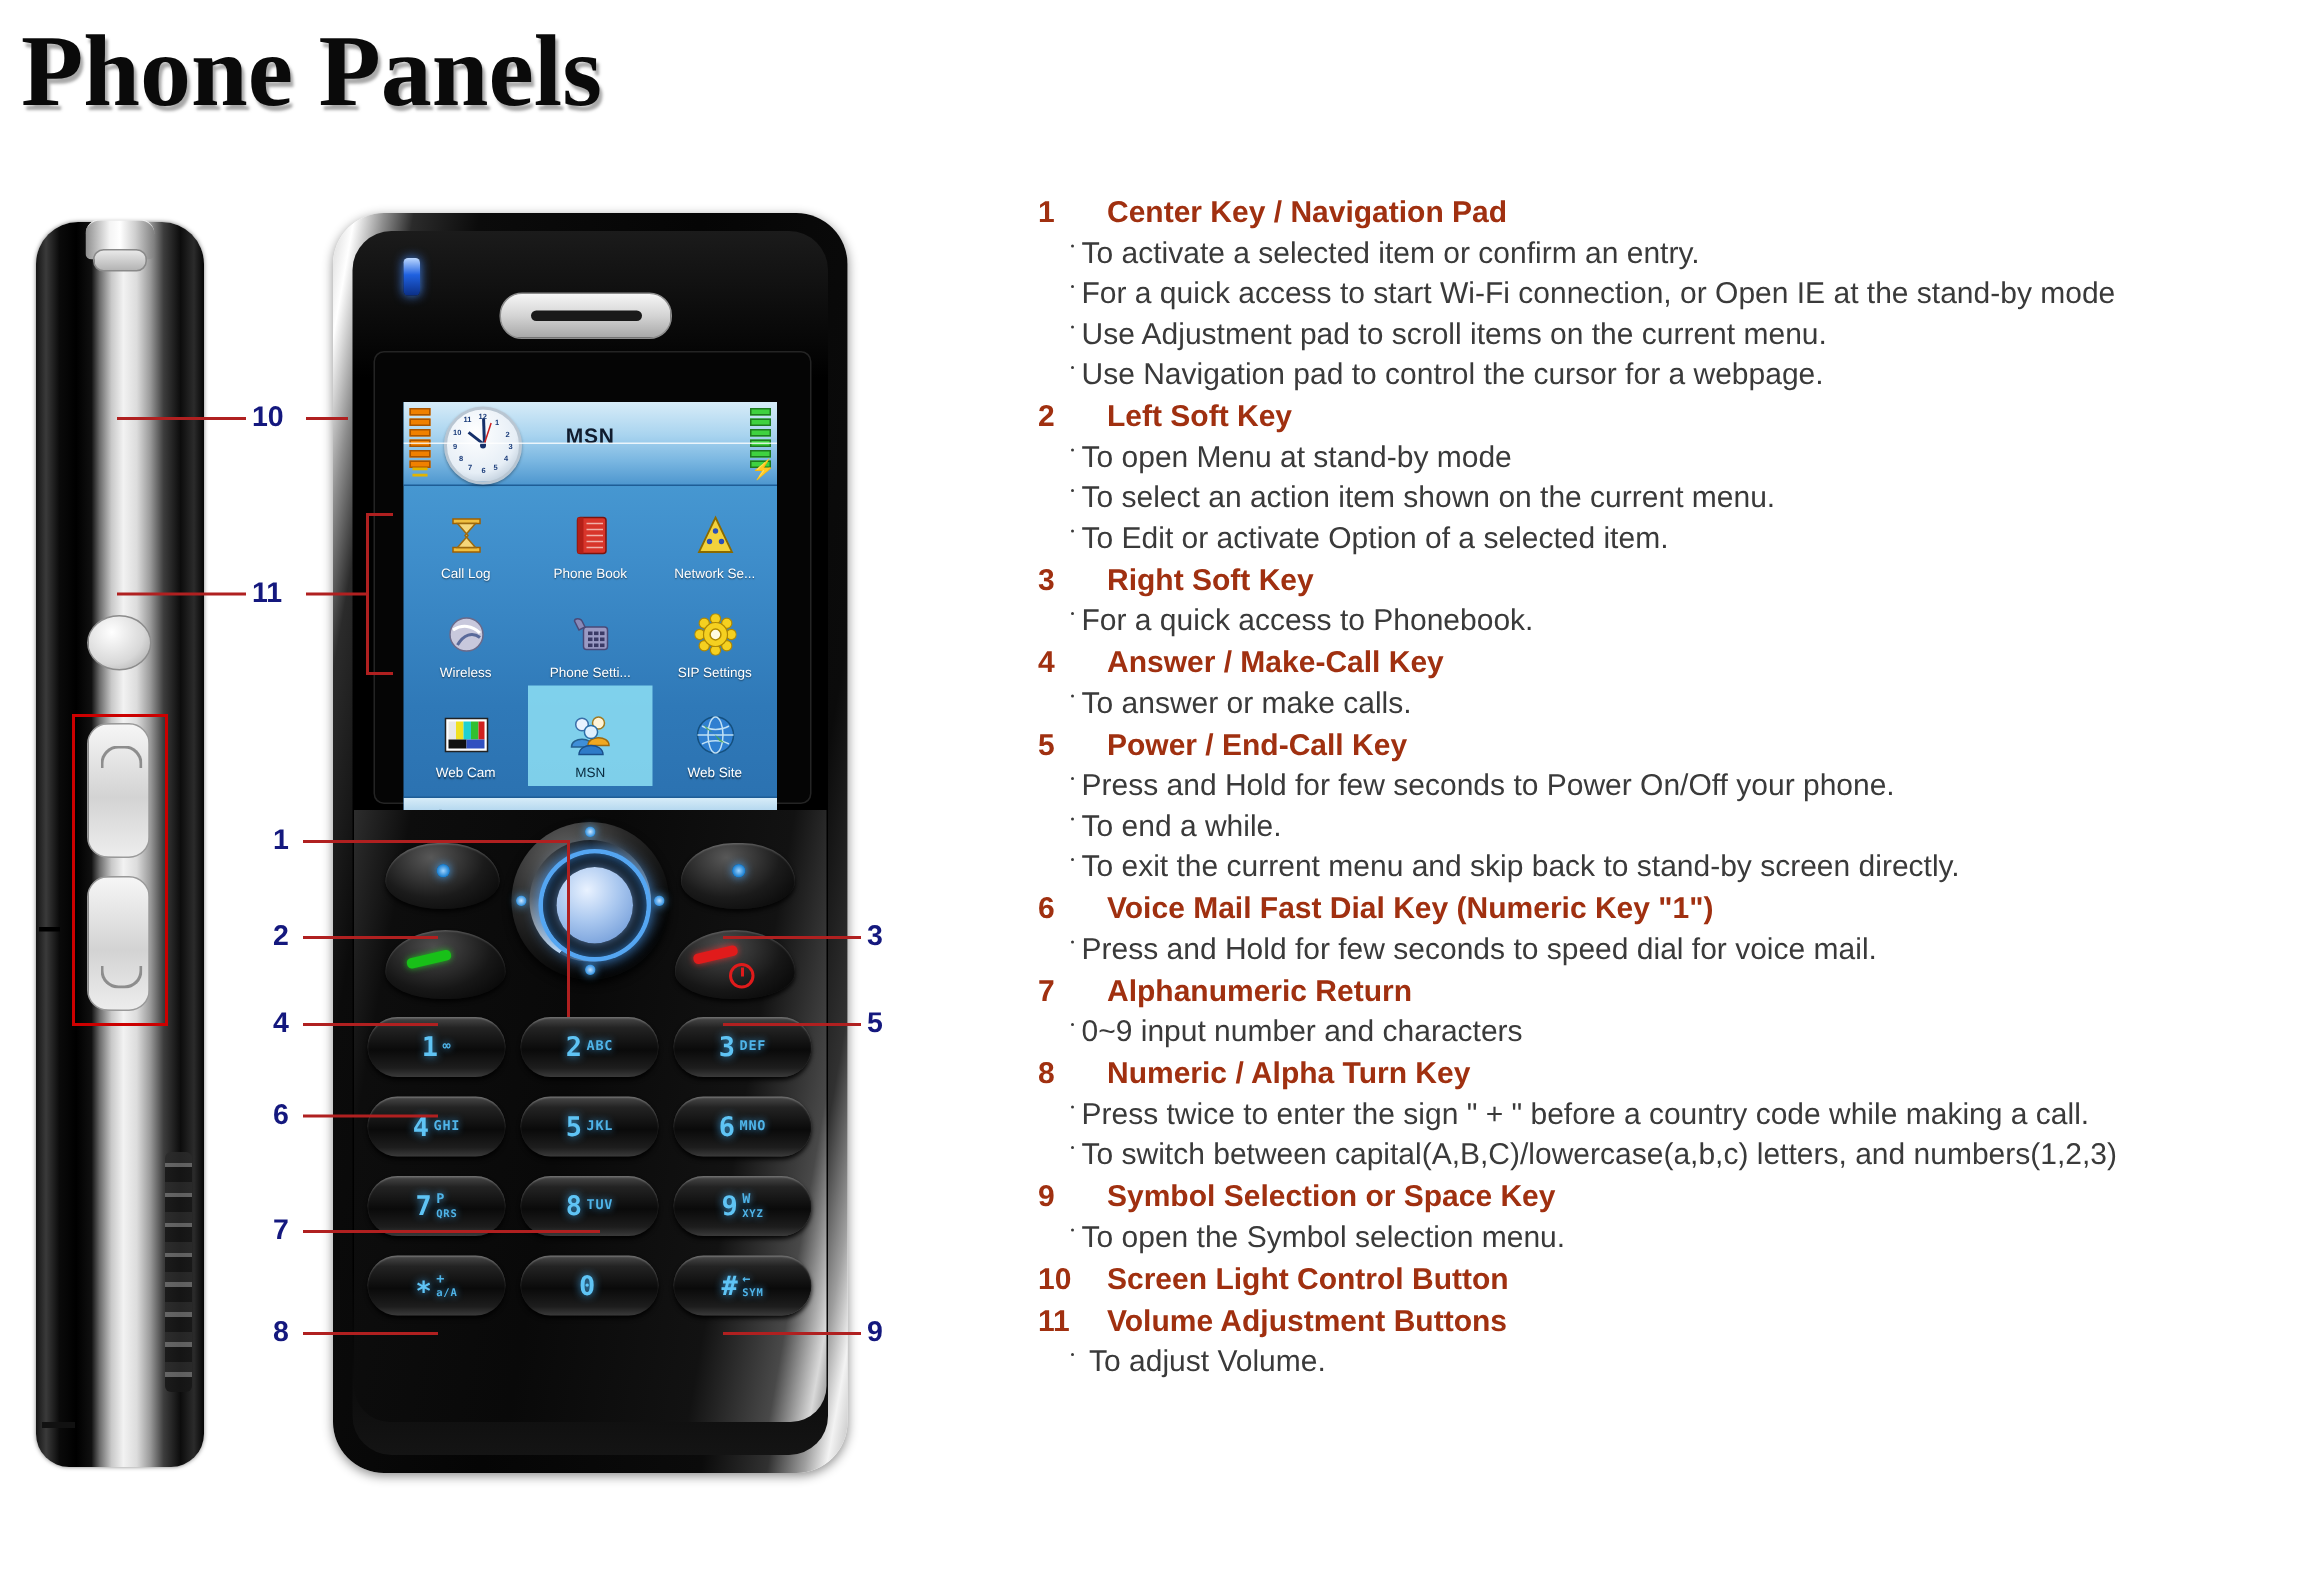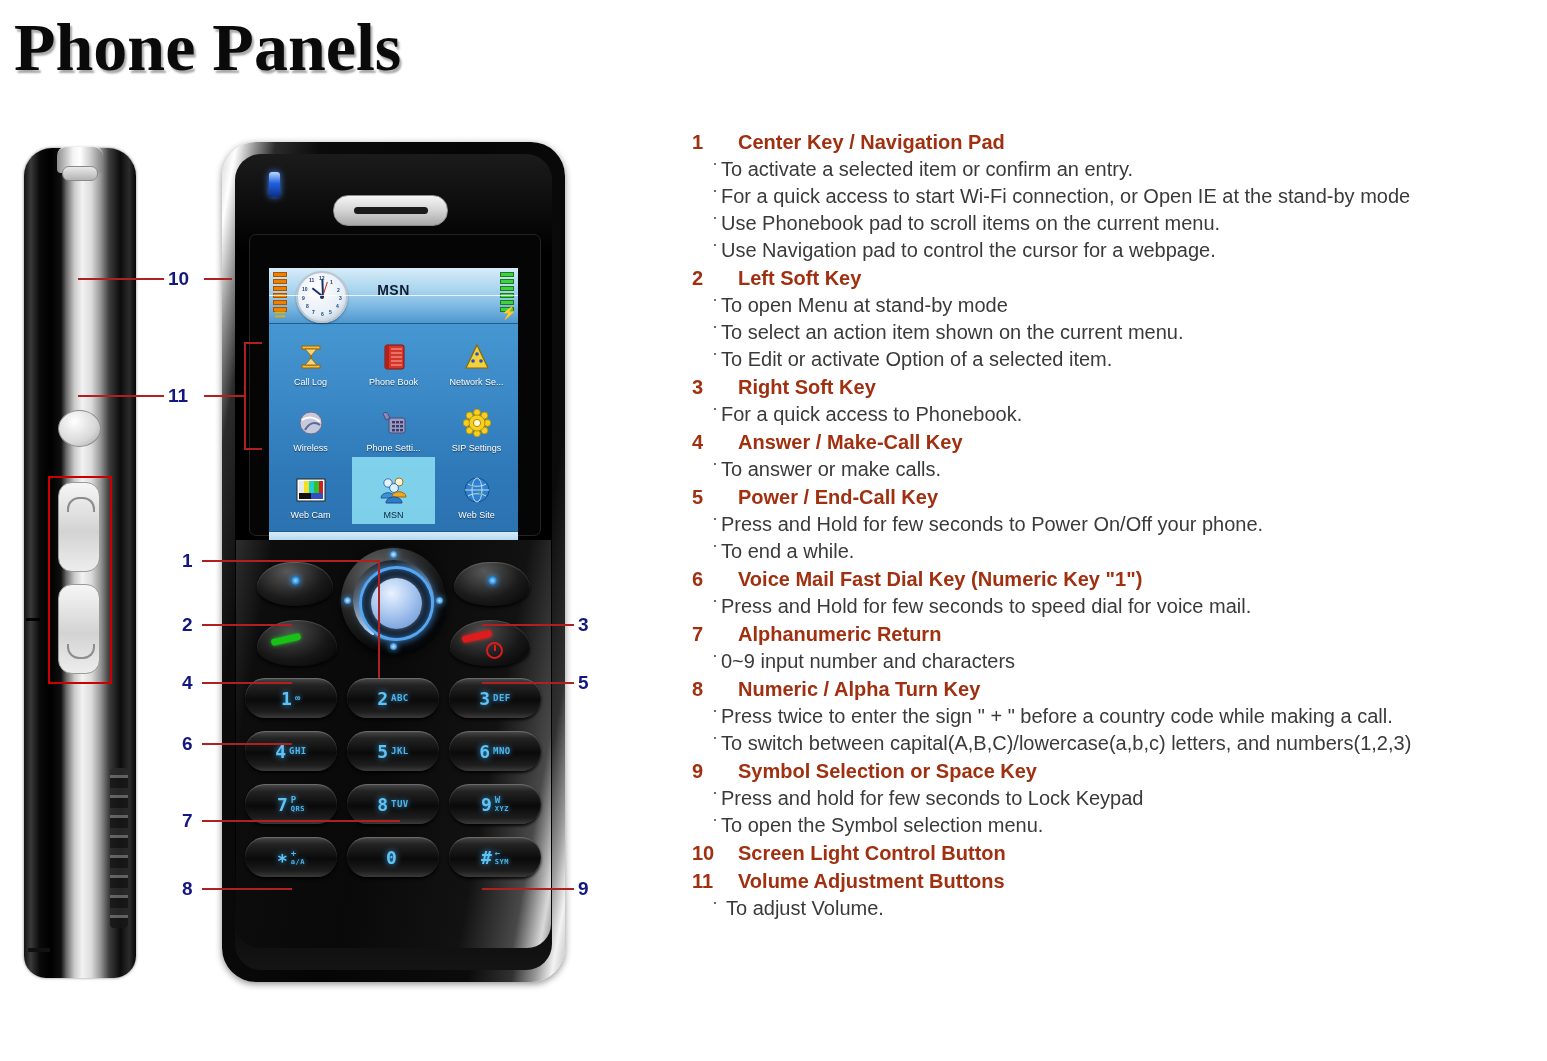--- a/index.html
+++ b/index.html
@@ -650,21 +650,21 @@
 <div id="textcol">
 
   <div class="sec">
     <div class="sec-head">
       <span class="sec-num">1</span>
       <span>Center Key / Navigation Pad</span>
     </div>
     <ul class="bullets">
       <li>To activate a selected item or confirm an entry.</li>
       <li>For a quick access to start Wi-Fi connection, or Open IE at the stand-by mode</li>
-      <li>Use Phonebook pad to scroll items on the current menu.</li>
+      <li>Use Adjustment pad to scroll items on the current menu.</li>
       <li>Use Navigation pad to control the cursor for a webpage.</li>
     </ul>
   </div>
 
   <div class="sec">
     <div class="sec-head">
       <span class="sec-num">2</span>
       <span>Left Soft Key</span>
     </div>
     <ul class="bullets">
@@ -695,20 +695,21 @@
   </div>
 
   <div class="sec">
     <div class="sec-head">
       <span class="sec-num">5</span>
       <span>Power / End-Call Key</span>
     </div>
     <ul class="bullets">
       <li>Press and Hold for few seconds to Power On/Off your phone.</li>
       <li>To end a while.</li>
+      <li>To exit the current menu and skip back to stand-by screen directly.</li>
     </ul>
   </div>
 
   <div class="sec">
     <div class="sec-head">
       <span class="sec-num">6</span>
       <span>Voice Mail Fast Dial Key (Numeric Key "1")</span>
     </div>
     <ul class="bullets">
       <li>Press and Hold for few seconds to speed dial for voice mail.</li>
@@ -735,21 +736,20 @@
       <li>To switch between capital(A,B,C)/lowercase(a,b,c) letters, and numbers(1,2,3)</li>
     </ul>
   </div>
 
   <div class="sec">
     <div class="sec-head">
       <span class="sec-num">9</span>
       <span>Symbol Selection or Space Key</span>
     </div>
     <ul class="bullets">
-      <li>Press and hold for few seconds to Lock Keypad</li>
       <li>To open the Symbol selection menu.</li>
     </ul>
   </div>
 
   <div class="sec">
     <div class="sec-head">
       <span class="sec-num">10</span>
       <span>Screen Light Control Button</span>
     </div>
   </div>

